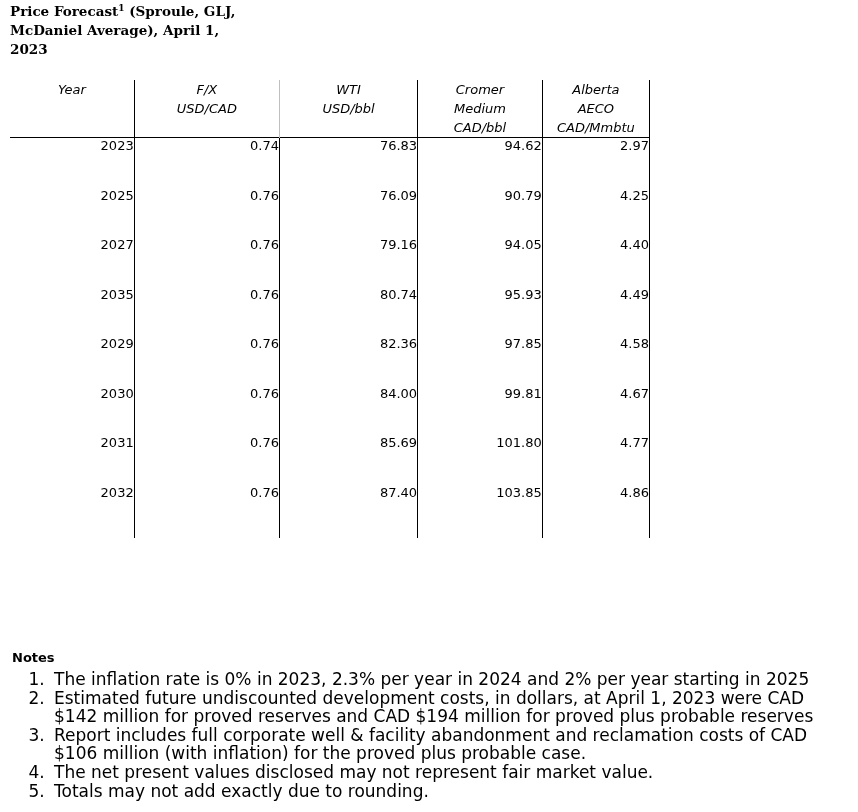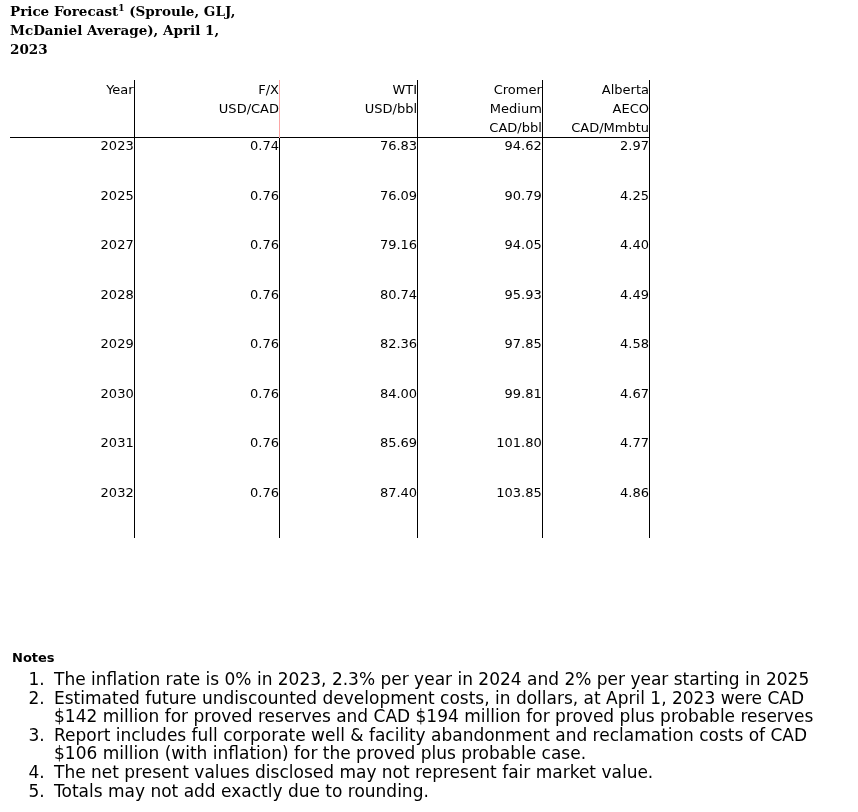--- a/index.html
+++ b/index.html
@@ -53,22 +53,23 @@
     font-family: "DejaVu Sans", sans-serif;
   }
   table.fc th, table.fc td {
     padding: 0;
     vertical-align: top;
   }
   .head-cell {
     vertical-align: bottom;
     padding-bottom: 5px;
     font-weight: normal;
-    text-align: right;
+    text-align: center;
     line-height: 19px;
+    font-style: italic;
   }
   .head-year {
     width: 120px;
     padding-left: 6px;
   }
   .head-fx {
     width: 140px;
     padding-left: 9px;
     border-left: 1px solid #000;
   }
@@ -197,21 +198,21 @@
           <td class="cell c-aeco">4.25</td>
         </tr>
         <tr>
           <td class="cell c-year">2027</td>
           <td class="cell c-fx">0.76</td>
           <td class="cell c-wti">79.16</td>
           <td class="cell c-cro">94.05</td>
           <td class="cell c-aeco">4.40</td>
         </tr>
         <tr>
-          <td class="cell c-year">2028</td>
+          <td class="cell c-year">2035</td>
           <td class="cell c-fx">0.76</td>
           <td class="cell c-wti">80.74</td>
           <td class="cell c-cro">95.93</td>
           <td class="cell c-aeco">4.49</td>
         </tr>
         <tr>
           <td class="cell c-year">2029</td>
           <td class="cell c-fx">0.76</td>
           <td class="cell c-wti">82.36</td>
           <td class="cell c-cro">97.85</td>

